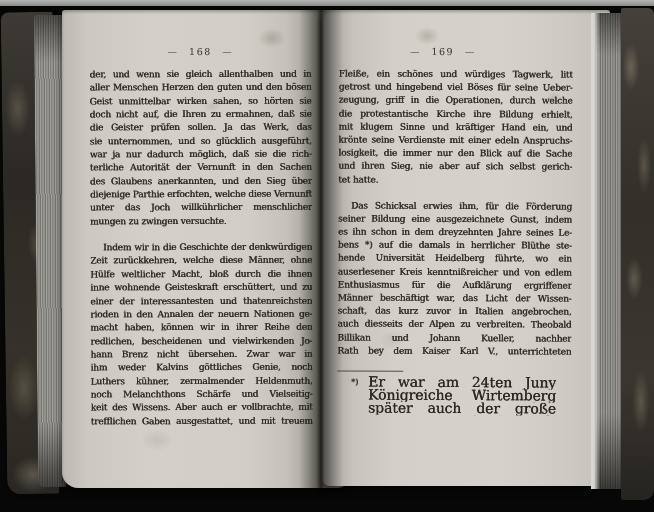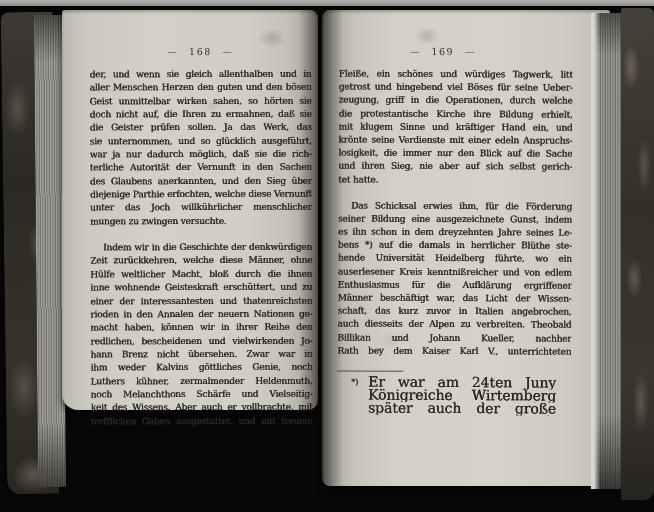--- a/index.html
+++ b/index.html
@@ -50,28 +50,29 @@
     left:591px;top:13px;width:37px;height:476px;
     border-radius:0 4px 8px 0;
     background:
       linear-gradient(90deg,#d9d7d1 0 3px, rgba(217,215,209,0) 9px),
       linear-gradient(180deg, rgba(0,0,0,0.45), rgba(0,0,0,0) 9%, rgba(0,0,0,0) 84%, rgba(0,0,0,0.6)),
       repeating-linear-gradient(90deg,#9e9c96 0 1px,#7d7b75 1px 2px,#8f8d87 2px 4px,#716f69 4px 5px);
   }
   
   .page{position:absolute;color:#2c2922;}
   .page-left{
-    left:62px;top:10px;width:256px;height:400px;
+    left:62px;top:10px;width:256px;height:478px;
     border-radius:3px 8px 10px 16px;
     background:
       radial-gradient(ellipse 20px 14px at 210px 28px, rgba(110,105,92,0.32), transparent 70%),
       radial-gradient(ellipse 13px 9px at 150px 96px, rgba(120,115,100,0.2), transparent 70%),
       radial-gradient(ellipse 24px 16px at 95px 430px, rgba(120,115,100,0.16), transparent 70%),
       linear-gradient(90deg,#bcb9b1 0,#ccc9c1 26px,#d3d0c8 90px,#d1cec6 185px,#c5c2ba 224px,#aba8a0 246px,#918e87 256px);
     box-shadow:0 4px 7px rgba(0,0,0,0.65), inset 0 2px 3px rgba(0,0,0,0.25);
+    padding-left:30px;
   }
   .page-right{
     left:322px;top:10px;width:288px;height:476px;
     border-radius:8px 3px 18px 8px;
     background:
       radial-gradient(ellipse 18px 13px at 105px 26px, rgba(110,105,92,0.3), transparent 70%),
       radial-gradient(ellipse 12px 9px at 232px 88px, rgba(120,115,100,0.2), transparent 70%),
       radial-gradient(ellipse 20px 14px at 70px 330px, rgba(120,115,100,0.15), transparent 70%),
       linear-gradient(90deg,#8b8881 0,#aca9a1 11px,#c7c4bc 32px,#d3d0c8 72px,#d5d2ca 180px,#cecbc3 240px,#c7c4bc 272px);
     box-shadow:0 4px 7px rgba(0,0,0,0.65), inset 0 2px 3px rgba(0,0,0,0.25);

